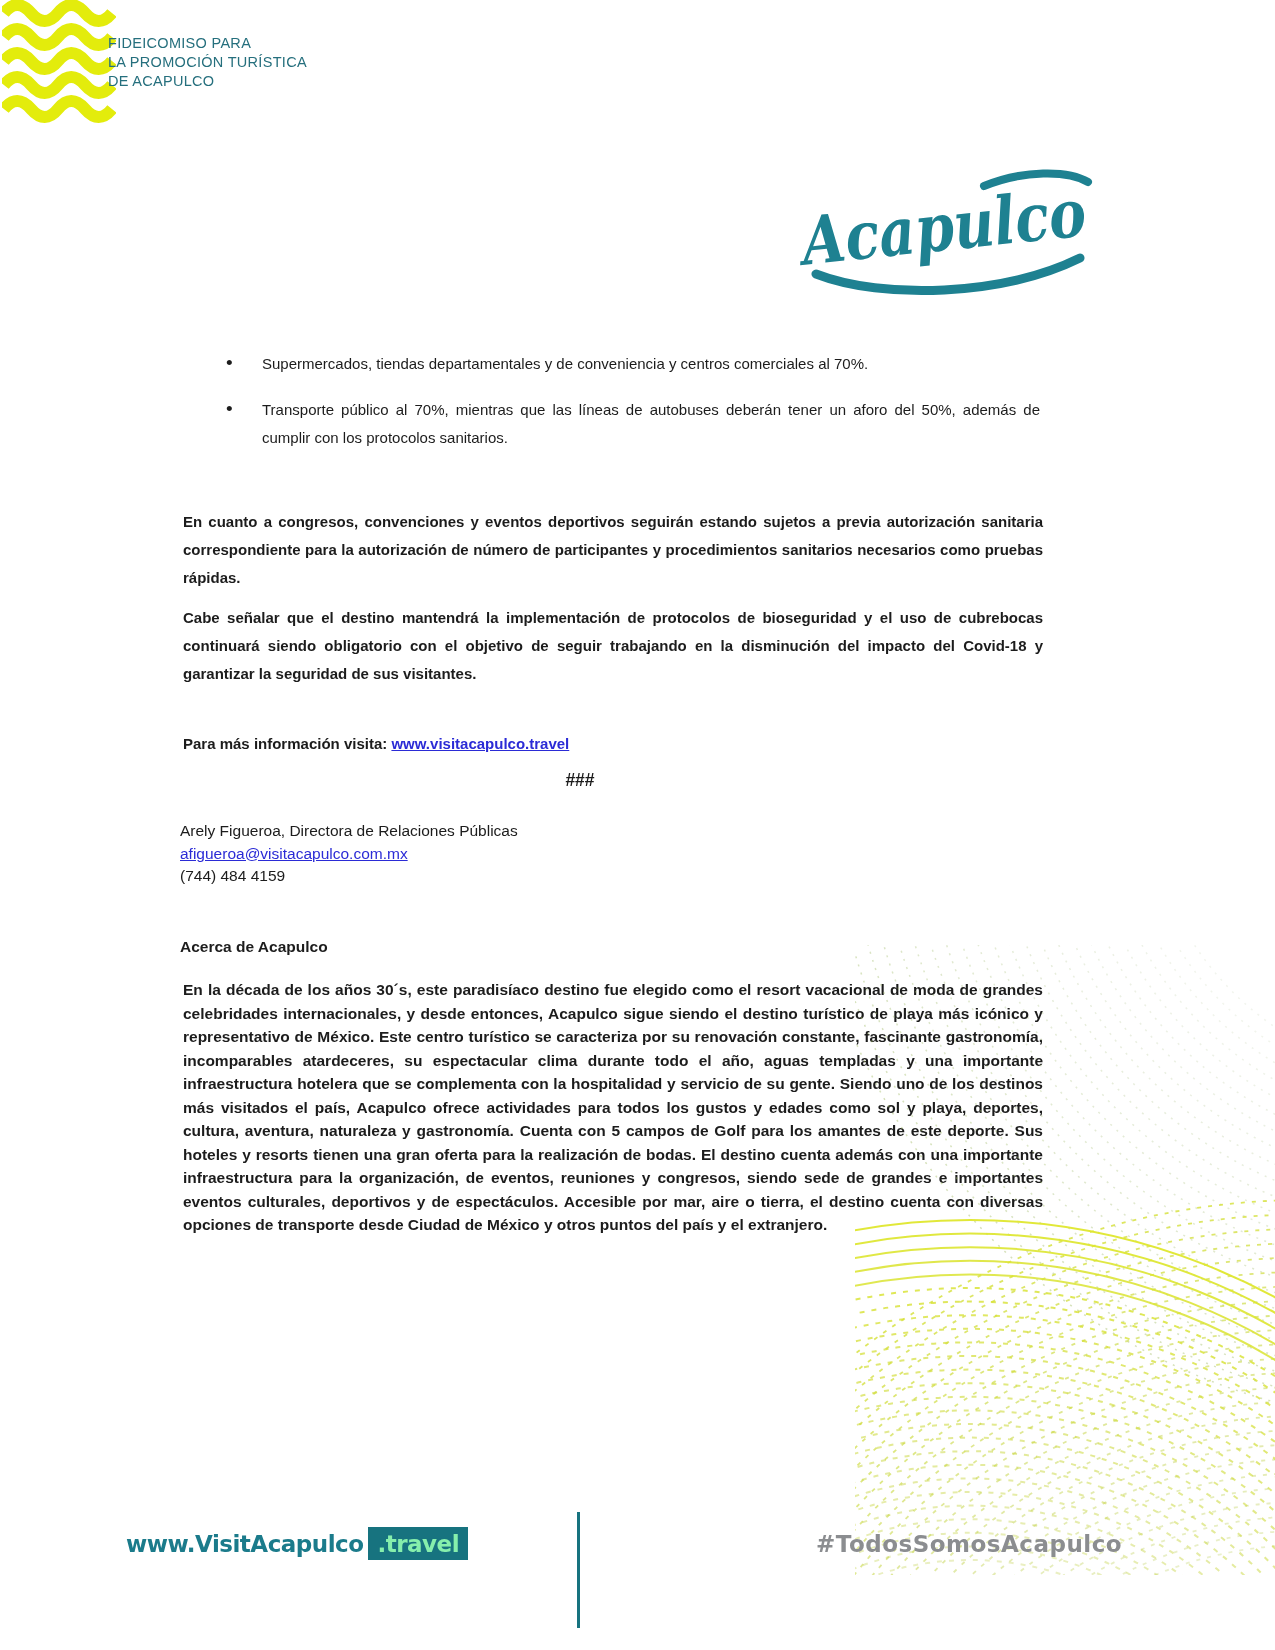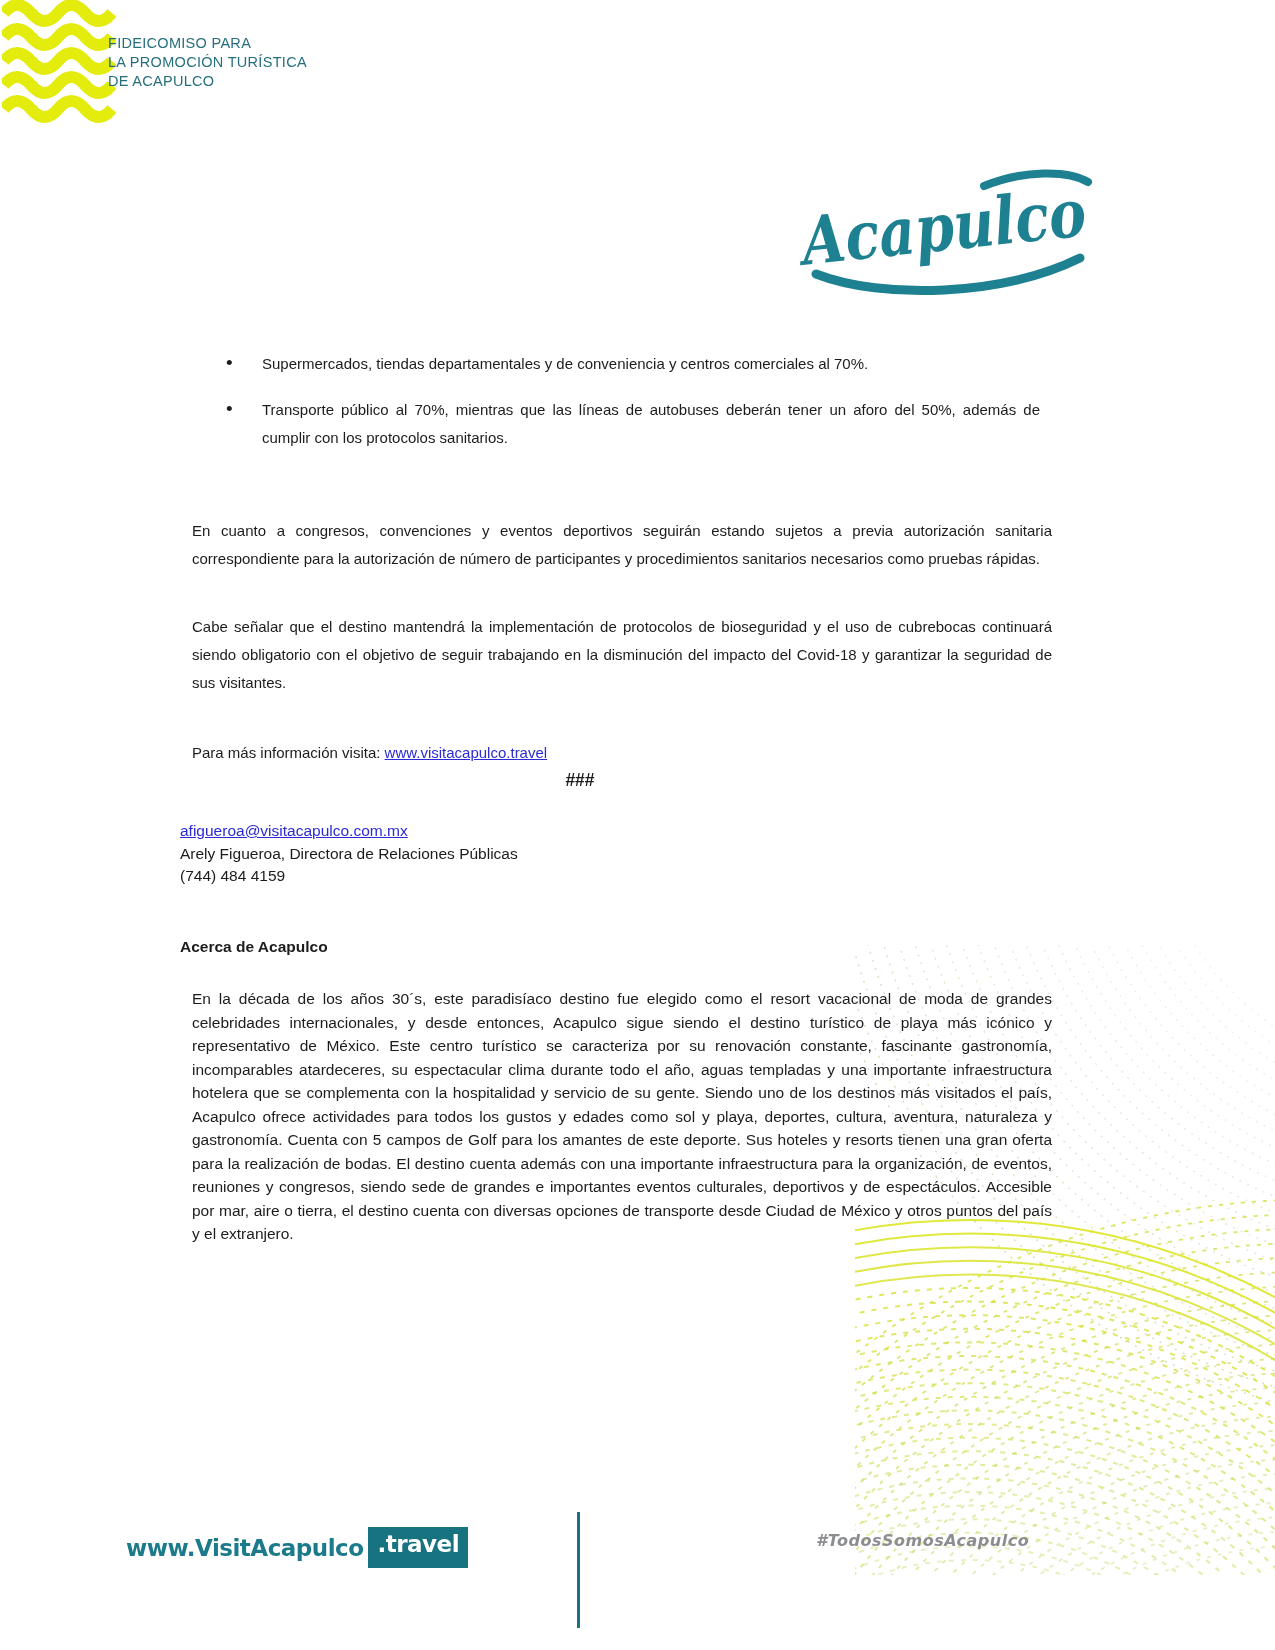--- a/index.html
+++ b/index.html
@@ -21,44 +21,43 @@
     color:#256f7d;font-weight:500;
   }
   .acapulco-logo{position:absolute;left:788px;top:158px;width:315px;height:145px;}
   
   .col{position:absolute;left:180px;width:860px;}
   .body-text{font-size:15px;line-height:28px;text-align:justify;}
   .bullets{margin:0;padding:0;list-style:none;}
   .bullets li{position:relative;padding-left:82px;}
   .bullets li + li{margin-top:18px;}
   .bullets li::before{content:"\2022";position:absolute;left:46px;top:-1px;font-size:19px;}
-  p{margin:12px;}
+  p{margin:3px;font-weight:bold;}
   a{color:#2b2bd6;text-decoration:underline;}
   .separator{font-weight:bold;text-align:center;font-size:17.5px;transform:translateX(-30px);}
   .contact{font-size:15.5px;line-height:22.5px;text-align:left;}
   .contact .b{font-weight:bold;}
   .about-heading{font-size:15.5px;font-weight:bold;}
   .about-text{font-size:15.5px;line-height:23.5px;text-align:justify;}
   
   .site-logo{
     position:absolute;left:126px;top:1527px;
     display:flex;align-items:center;
     font-family:"DejaVu Sans", sans-serif;font-weight:bold;font-size:23px;letter-spacing:-.5px;text-align:right;
   }
   .site-logo .www{color:#1b7b8b;}
   .site-logo .tld{
-    margin-left:5px;background:#17737f;color:#ffffff;
-    padding:2px 9px 8px 9px;line-height:31px;display:inline-block;
+    margin-left:5px;background:#17737f;color:#86efac;
+    padding:2px 9px 0 9px;line-height:31px;display:inline-block;
   }
   .footer-divider{position:absolute;left:577px;top:1512px;width:3px;height:116px;background:#17737f;}
   .hashtag{
     position:absolute;left:816px;top:1531px;
-    font-family:"DejaVu Sans", sans-serif;font-weight:bold;font-size:16px;letter-spacing:.5px;
+    font-family:"DejaVu Sans", sans-serif;font-weight:bold;font-size:23px;letter-spacing:.5px;
     color:#8b8d90;
-    font-style:italic;
   }
   
   .deco{position:absolute;left:855px;top:945px;pointer-events:none;}
 </style>
 </head>
 <body>
 
 <div class="page">
 
   <div class="fidetur-logo">
@@ -92,22 +91,22 @@
   </ul>
 
   <p class="col body-text" style="top:505px;">En cuanto a congresos, convenciones y eventos deportivos seguirán estando sujetos a previa autorización sanitaria correspondiente para la autorización de número de participantes y procedimientos sanitarios necesarios como pruebas rápidas.</p>
   <p class="col body-text" style="top:601px;">Cabe señalar que el destino mantendrá la implementación de protocolos de bioseguridad y el uso de cubrebocas continuará siendo obligatorio con el objetivo de seguir trabajando en la disminución del impacto del Covid-18 y garantizar la seguridad de sus visitantes.</p>
 
   <p class="col body-text" style="top:727px;"><span>Para más información visita: </span><a href="#">www.visitacapulco.travel</a></p>
 
   <div class="col separator" style="top:770px;">###</div>
 
   <div class="col contact" style="top:820px;">
+    <div>Arely Figueroa, Directora de Relaciones Públicas</div>
     <div><a href="#">afigueroa@visitacapulco.com.mx</a></div>
-    <div>Arely Figueroa, Directora de Relaciones Públicas</div>
     <div>(744) 484 4159</div>
   </div>
 
   <div class="col about-heading" style="top:938px;">Acerca de Acapulco</div>
   <p class="col about-text" style="top:975px;">En la década de los años 30´s, este paradisíaco destino fue elegido como el resort vacacional de moda de grandes celebridades internacionales, y desde entonces, Acapulco sigue siendo el destino turístico de playa más icónico y representativo de México. Este centro turístico se caracteriza por su renovación constante, fascinante gastronomía, incomparables atardeceres, su espectacular clima durante todo el año, aguas templadas y una importante infraestructura hotelera que se complementa con la hospitalidad y servicio de su gente. Siendo uno de los destinos más visitados el país, Acapulco ofrece actividades para todos los gustos y edades como sol y playa, deportes, cultura, aventura, naturaleza y gastronomía. Cuenta con 5 campos de Golf para los amantes de este deporte. Sus hoteles y resorts tienen una gran oferta para la realización de bodas. El destino cuenta además con una importante infraestructura para la organización, de eventos, reuniones y congresos, siendo sede de grandes e importantes eventos culturales, deportivos y de espectáculos. Accesible por mar, aire o tierra, el destino cuenta con diversas opciones de transporte desde Ciudad de México y otros puntos del país y el extranjero.</p>
 
   <svg id="deco" class="deco" width="420" height="630" viewBox="0 0 420 630">
       <circle cx="590" cy="-165" r="300" fill="none" stroke="rgb(179,196,155)" stroke-width="1.5" opacity="0.18" stroke-dasharray="2 6.5"></circle>
       <circle cx="590" cy="-165" r="315" fill="none" stroke="rgb(178,196,153)" stroke-width="1.5" opacity="0.19" stroke-dasharray="2 6.5"></circle>
       <circle cx="590" cy="-165" r="330" fill="none" stroke="rgb(178,195,151)" stroke-width="1.5" opacity="0.20" stroke-dasharray="2 6.5"></circle>

